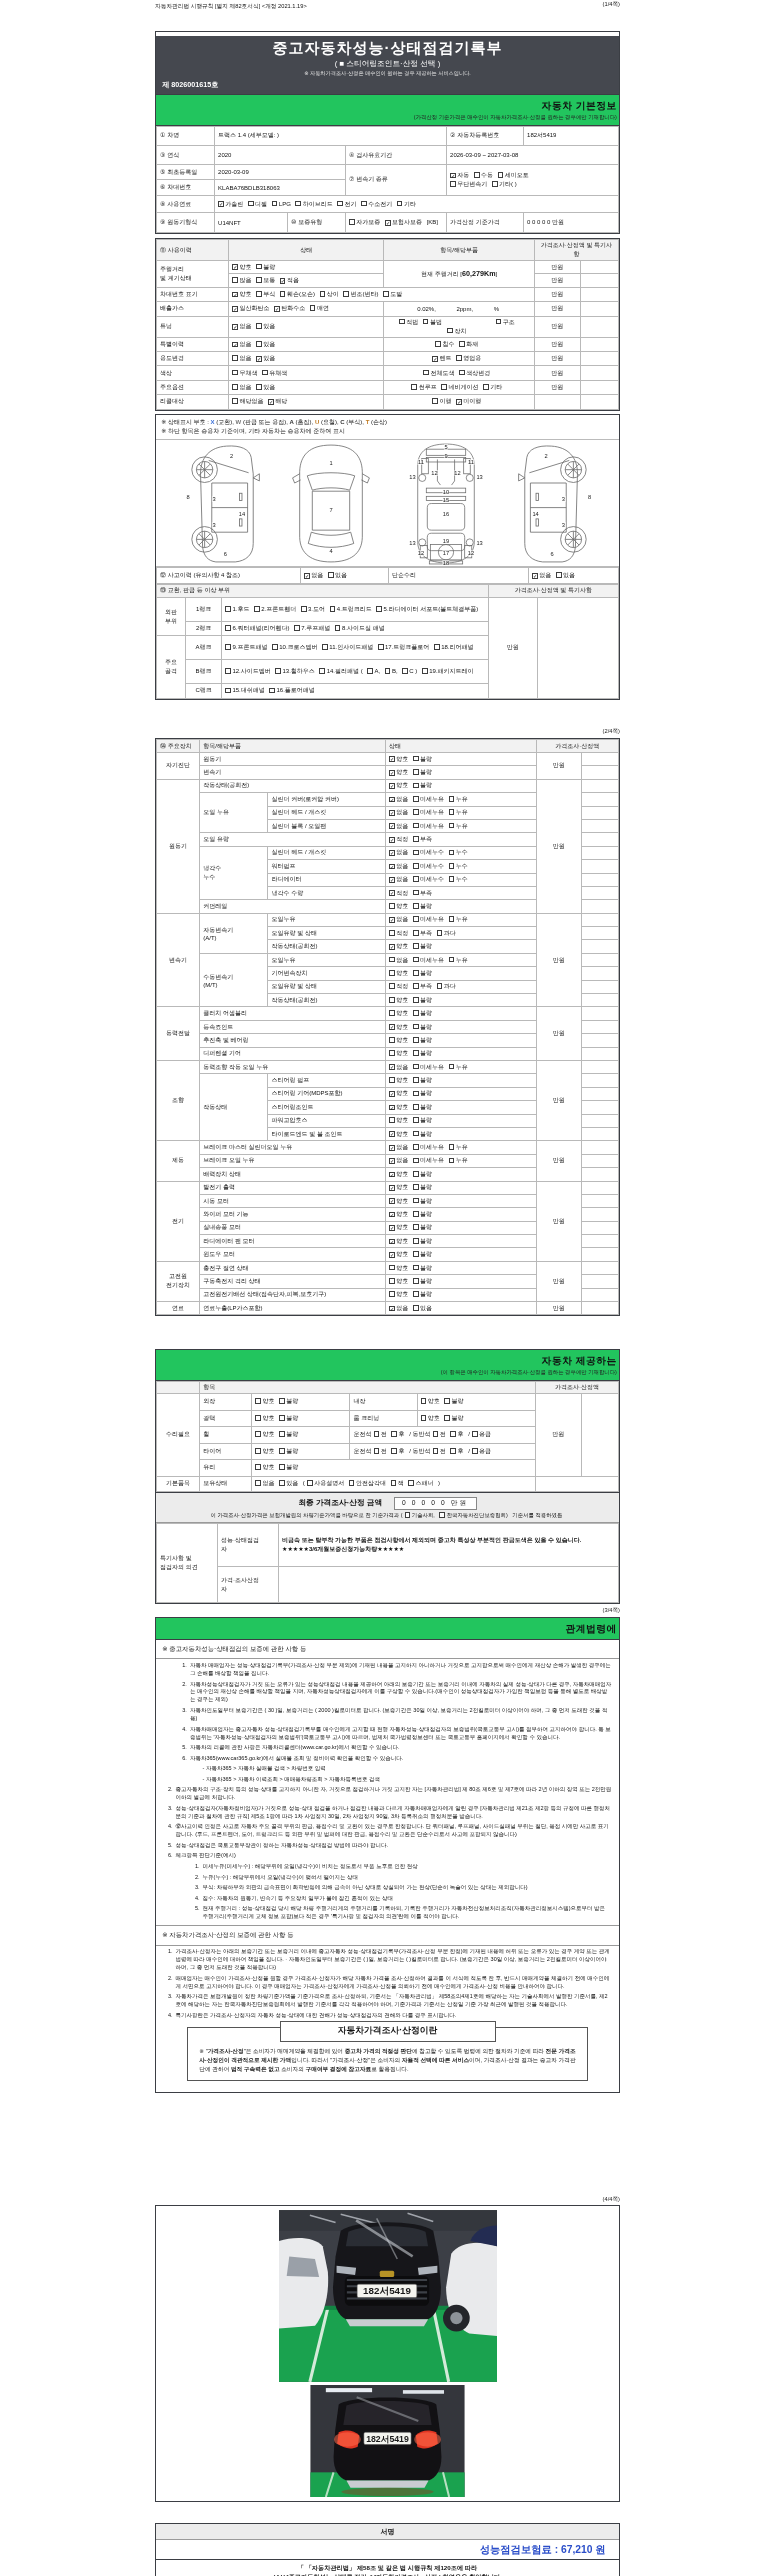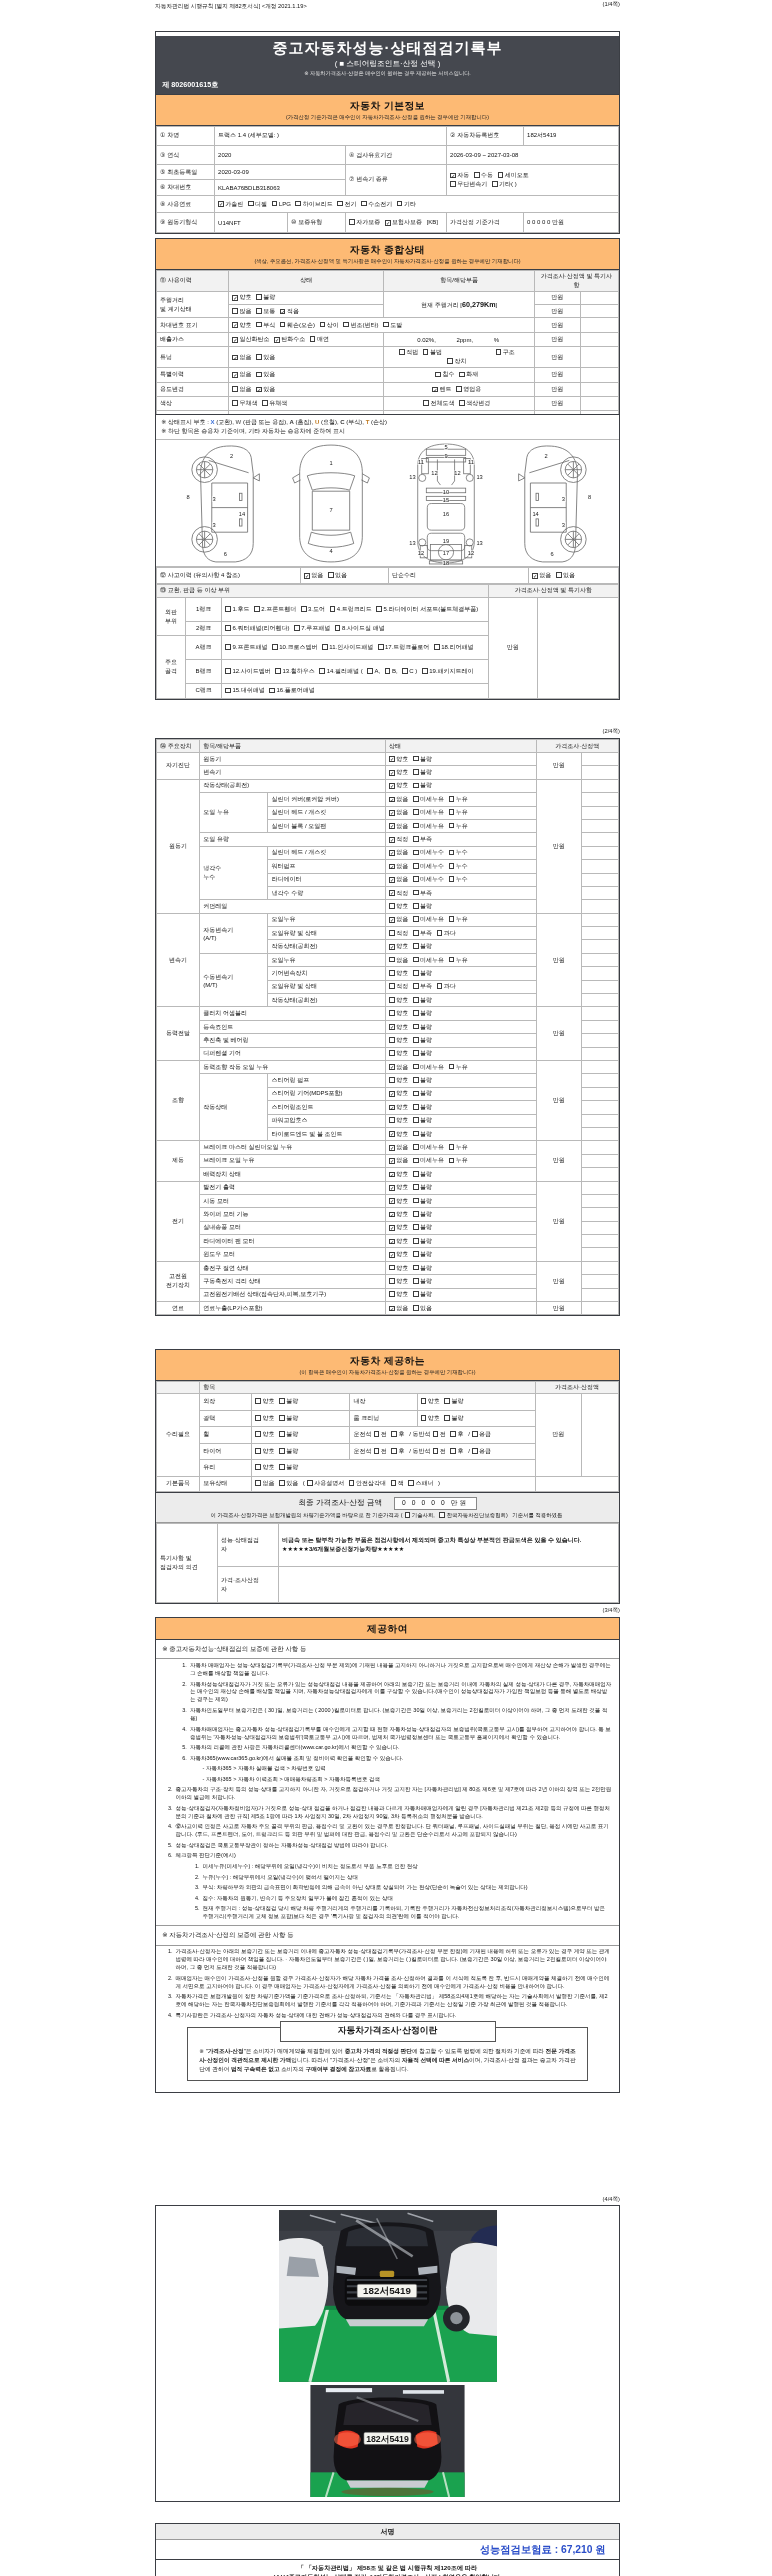--- a/index.html
+++ b/index.html
@@ -1,21 +1,21 @@
 <!DOCTYPE html>
 <html style="font-size:8.2px"><head>
 <meta charset="utf-8">
 <style>
 *{box-sizing:border-box;margin:0;padding:0}
 html,body{width:773px;height:2576px;background:#fff;font-family:"Liberation Sans","DejaVu Sans",sans-serif;color:#111;position:relative;overflow:hidden}
 .abs{position:absolute}
 .doc{left:155px;width:465px}
 .marker{left:155px;width:465px;text-align:right;font-size:5.7px;color:#222}
 .box{border:1.5px solid #3b3e44;background:#fff}
-.band{background:#fdba74;border-bottom:1px solid #3b3e44;text-align:center;padding:4.6px 2.1px 3.6px}
+.band{background:#22c55e;border-bottom:1px solid #3b3e44;text-align:right;padding:4.6px 2.1px 3.6px}
 .band .bt{font-size:9.8px;font-weight:bold;letter-spacing:0.5px}
 .band .bs{font-size:5.4px;margin-top:1.5px;color:#222}
 table{border-collapse:collapse;width:100%;table-layout:fixed}
 td,th{border:0.5px solid #b9b9b9;font-size:6px;padding:1px 3.1px;vertical-align:middle;text-align:left;overflow:hidden}
 th{font-weight:normal;background:#f2f2f2}
 .lab{background:#fff}
 .ctr{text-align:center}
 .cb{display:inline-block;width:5.7px;height:5.7px;border:0.8px solid #3e3e3e;margin-right:1.5px;vertical-align:-0.8px;text-align:center;line-height:4.6px;font-size:5.2px;font-weight:bold;background:#fff}
 .opt{margin-right:4.6px;white-space:nowrap;display:inline-block}
 .gap{display:inline-block}
@@ -38,21 +38,21 @@
 .n-row{display:flex;margin:2.6px 7.2px 2.6px 5.2px;font-size:5.5px;line-height:1.45}
 .n-num{width:11.3px;flex:0 0 11.3px;text-align:right;margin-right:3.1px}
 .lvl1 .n-num{margin-left:14.4px}
 .lvl2 .n-num{margin-left:27px}
 .n-title{font-size:6.4px;padding:4.6px 6.2px;border-top:0.5px solid #9a9a9a;border-bottom:0.5px solid #9a9a9a;margin-top:4.1px}
 .pr-box{border:0.8px solid #555;margin:7.2px 31px 8.2px;padding:0 0 6.2px}
 .pr-title{width:216px;margin:-7.2px auto 5.2px;border:0.8px solid #555;background:#fff;text-align:center;font-size:8.8px;font-weight:bold;padding:3.6px 0}
 .pr-text{font-size:5.7px;line-height:1.55;padding:0 11.3px}
 
 .final{background:#ececec;border-top:1px solid #3b3e44;border-bottom:0.5px solid #9a9a9a;text-align:center;padding:3.6px 0 3.1px}
-.final .fl{font-size:7.7px;font-weight:normal;display:inline-block;margin-right:9.3px}
+.final .fl{font-size:7.7px;font-weight:bold;display:inline-block;margin-right:9.3px}
 .final .fv{display:inline-block;border:0.5px solid #888;background:#fff;font-size:6.7px;padding:1px 7.2px;letter-spacing:2.1px}
 .final .fn{font-size:5.4px;margin-top:2.6px}
 
 .photo-band{background:#e4e4e4;border-bottom:1px solid #3b3e44;text-align:center;font-size:7.7px;font-weight:bold;padding:4.6px 0}
 .photo{display:block;margin:3.6px auto}
 
 .sign-band{background:#ececec;border-bottom:0.5px solid #9a9a9a;text-align:center;font-size:7px;font-weight:bold;padding:2.6px 0}
 .fee{text-align:right;padding:2.6px 13.4px;font-size:10.3px;font-weight:bold;color:#2b4ec9}
 .footer{border-top:1px solid #3b3e44;text-align:center;font-size:6.2px;font-weight:bold;padding:2.6px 0 1px;line-height:1.5}
 .starline{font-weight:bold}
@@ -125,24 +125,20 @@
       <td class="lab">⑩ 보증유형</td>
       <td><span class="opt"><span class="cb"></span><span>자가보증</span></span><span class="opt"><span class="cb">✓</span><span>보험사보증</span></span><span class="txtseg">[KB]</span></td>
       <td class="lab">가격산정 기준가격</td>
       <td>0 0 0 0 0 만원</td>
     </tr>
   </tbody>
     </table>
 </div>
 
 <div class="abs doc box" style="top:238px">
-  <div class="band">
-    <div class="bt">자동차 종합상태</div>
-    <div class="bs">(색상, 주요옵션, 가격조사·산정액 및 특기사항은 매수인이 자동차가격조사·산정을 원하는 경우에만 기재합니다)</div>
-  </div>
   <table id="overall-table">
     <colgroup>
         <col style="width:72px">
         <col style="width:155px">
         <col style="width:150px">
         <col style="width:46px">
         <col style="width:38px">
       </colgroup>
     <tbody>
         <tr style="height:13px">
@@ -708,21 +704,21 @@
       <td></td>
     </tr>
   </tbody>
     </table>
 </div>
 
 <div class="abs marker" style="top:1607px">(3/4쪽)</div>
 
 <div class="abs doc box" style="top:1617px;padding-bottom:3.1px">
   <div class="band">
-    <div class="bt">제공하여</div>
+    <div class="bt">관계법령에</div>
   </div>
   <div class="n-title" style="border-top:none;margin-top:0">※ 중고자동차성능·상태점검의 보증에 관한 사항 등</div>
   <div id="notice-s1">
       <div class="n-row lvl1">
         <span class="n-num">1.</span>
         <span class="n-text">자동차 매매업자는 성능·상태점검기록부(가격조사·산정 부분 제외)에 기재된 내용을 고지하지 아니하거나 거짓으로 고지함으로써 매수인에게 재산상 손해가 발생한 경우에는 그 손해를 배상할 책임을 집니다.</span>
       </div>
       <div class="n-row lvl1">
         <span class="n-num">2.</span>
         <span class="n-text">자동차성능상태점검자가 거짓 또는 오류가 있는 성능상태점검 내용을 제공하여 아래의 보증기간 또는 보증거리 이내에 자동차의 실제 성능·상태가 다른 경우, 자동차매매업자는 매수인의 재산상 손해를 배상할 책임을 지며, 자동차성능상태점검자에게 이를 구상할 수 있습니다.(매수인이 성능상태점검자가 가입한 책임보험 등을 통해 별도로 배상받는 경우는 제외)</span>

